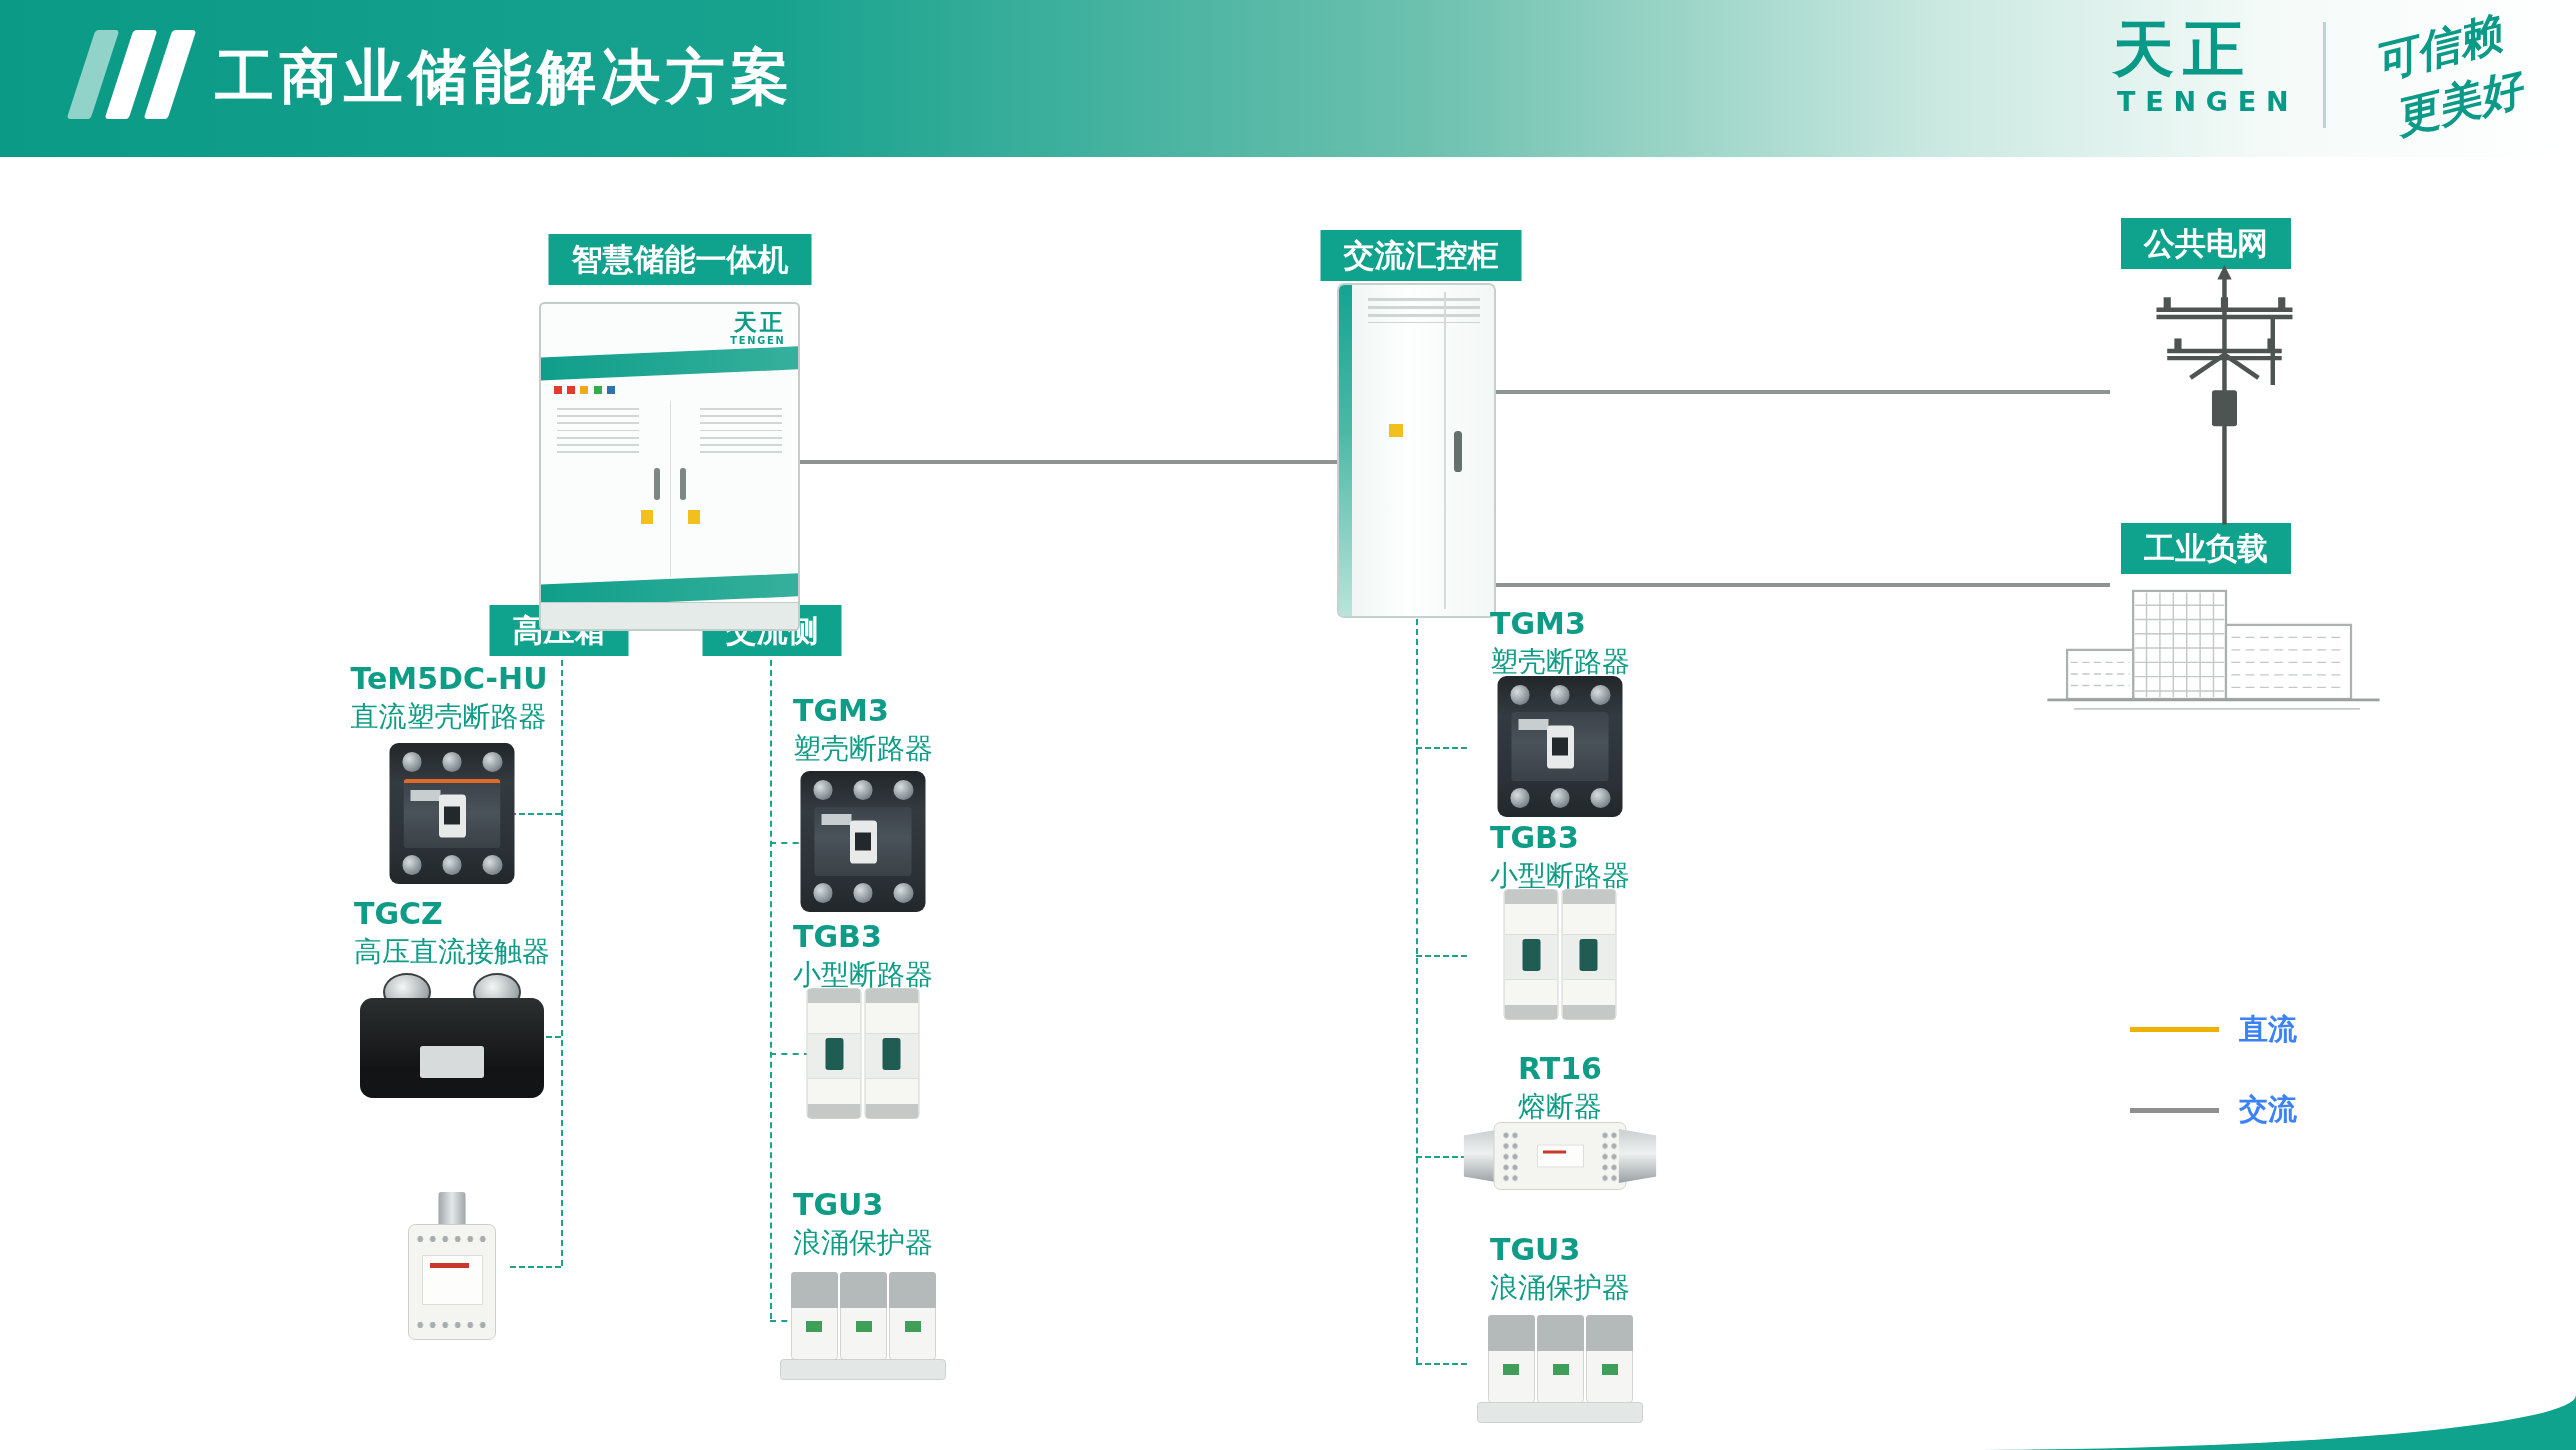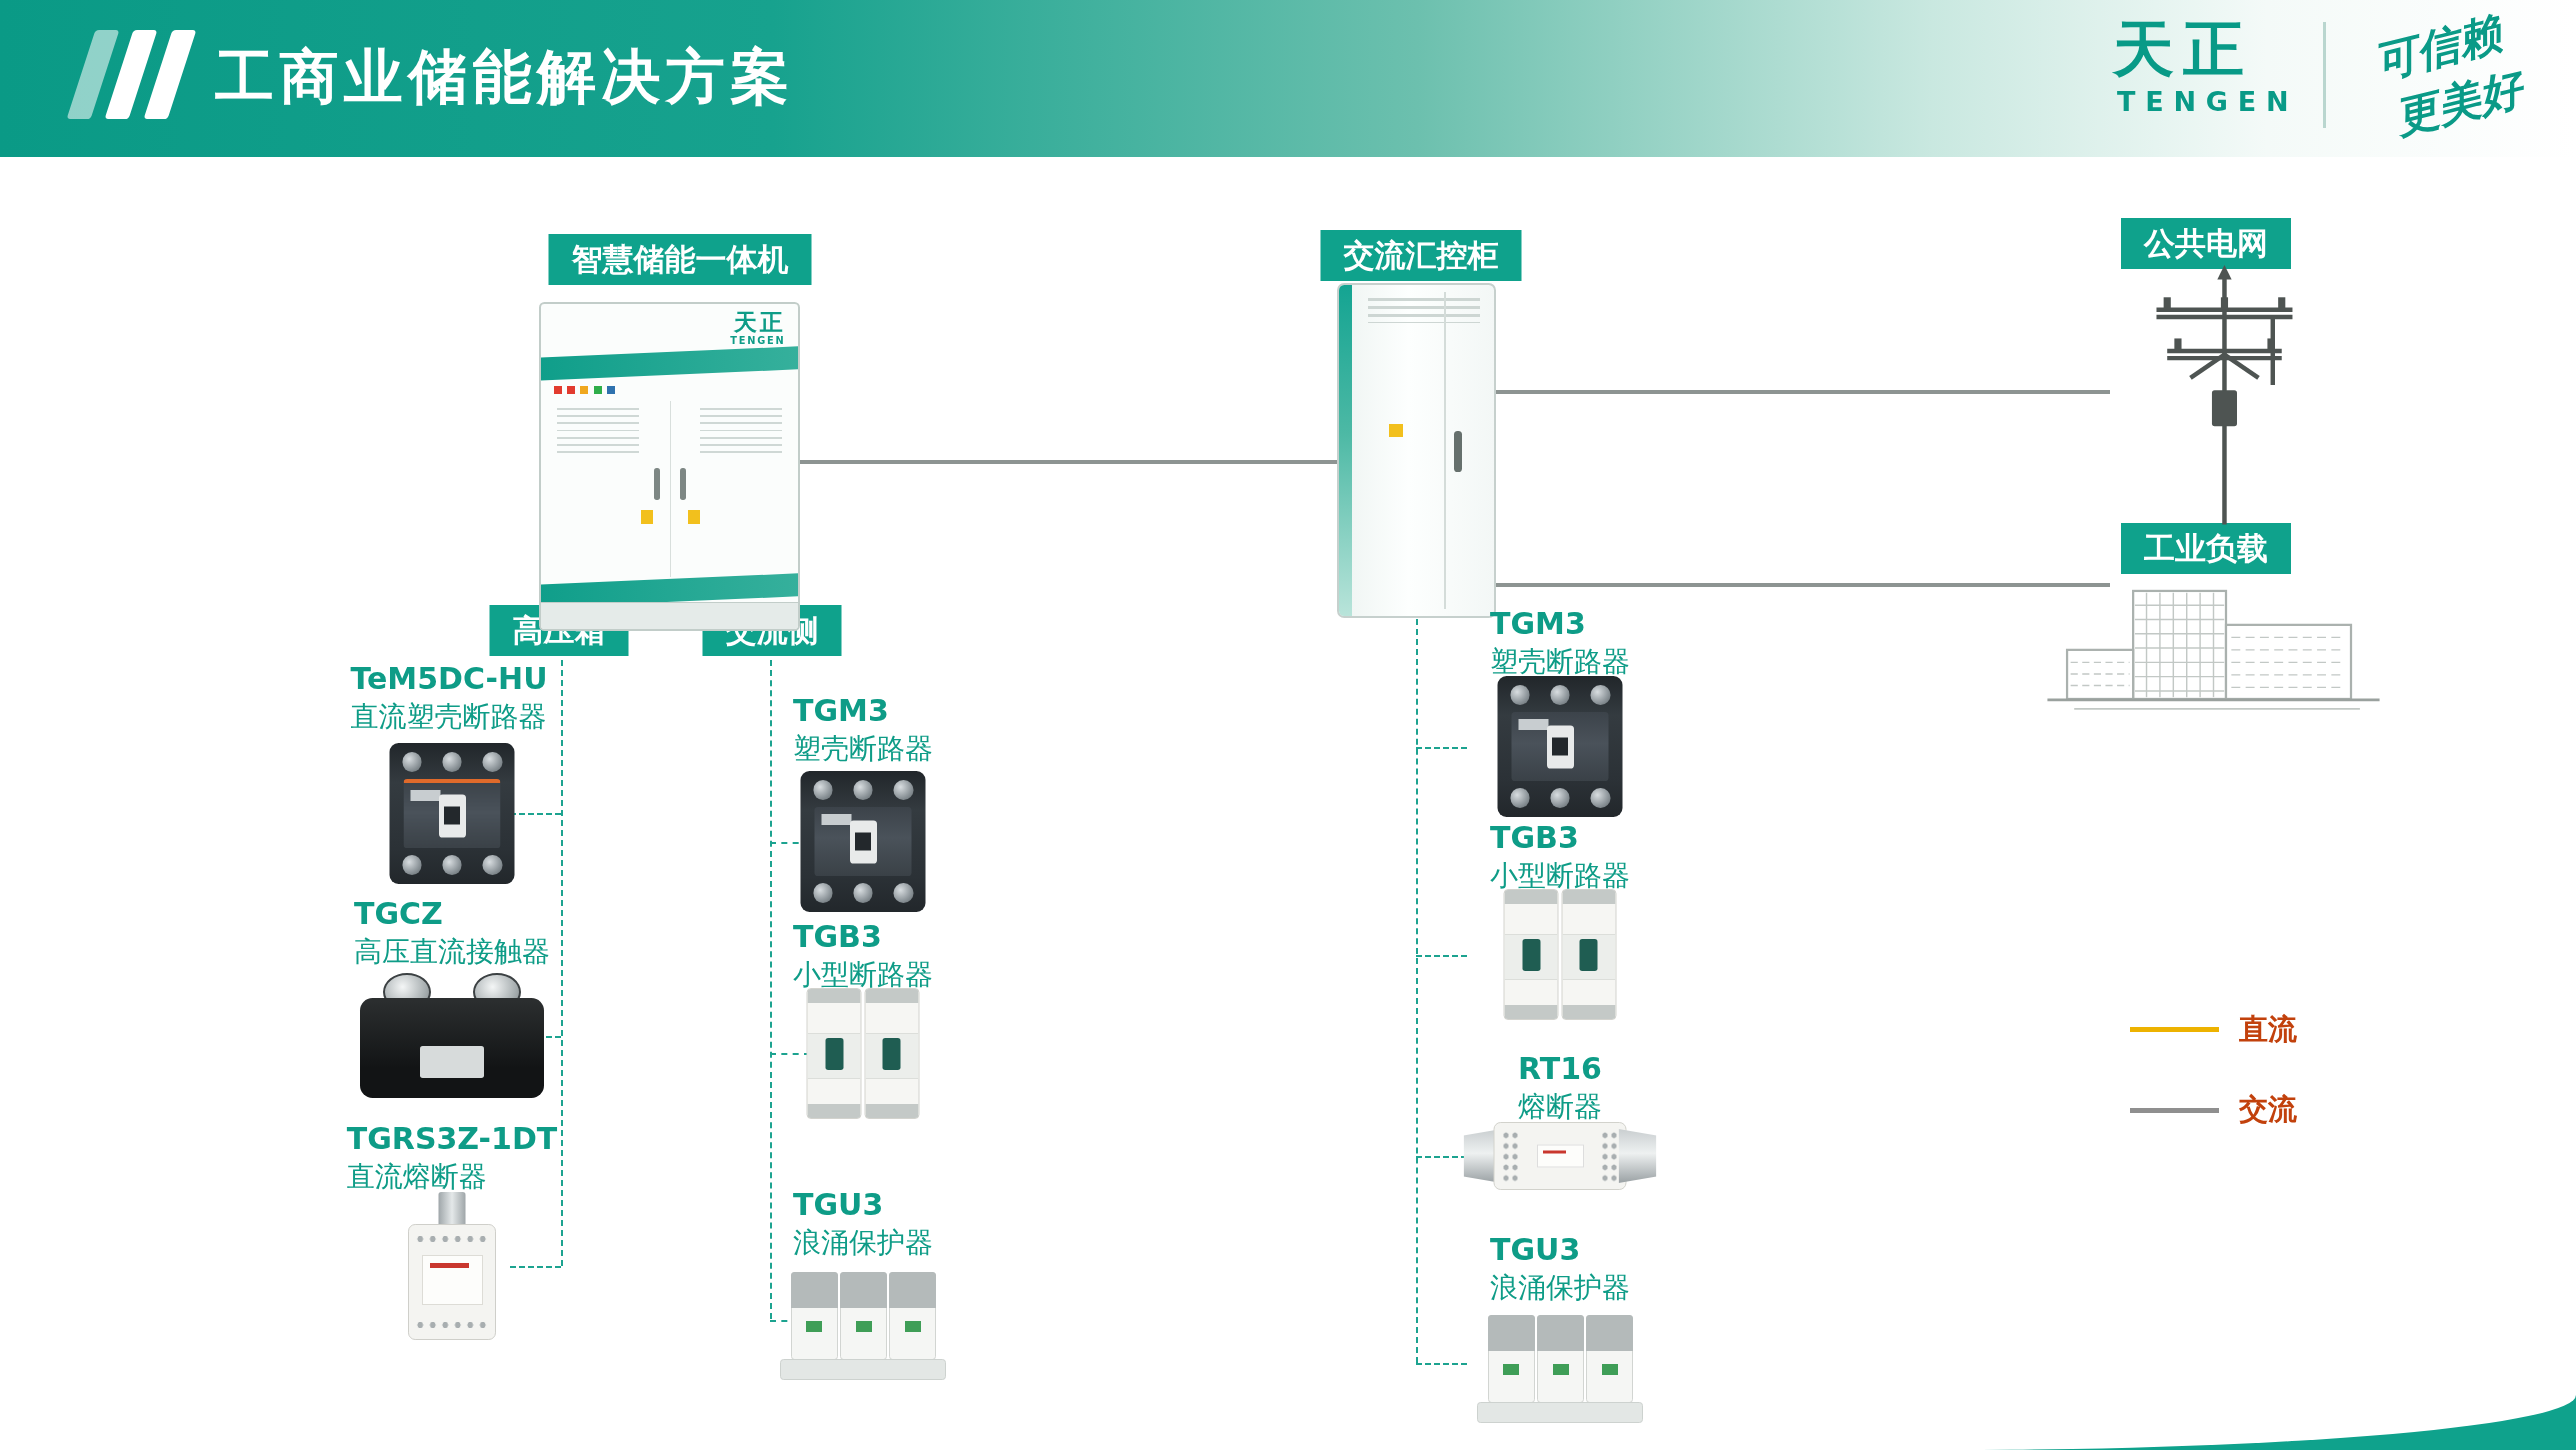--- a/index.html
+++ b/index.html
@@ -32,21 +32,21 @@
 
   
   .hline { position:absolute; height:3.6px; background:#8d9492; }
   .dash-v { position:absolute; width:0; border-left:2.7px dashed #1CA390; }
   .dash-h { position:absolute; height:0; border-top:2.7px dashed #1CA390; }
 
   
   .legend-line { position:absolute; width:89px; height:4.5px; }
   .legend-line.dc { background:#EDB200; }
   .legend-line.ac { background:#8F8F8F; }
-  .legend-label { position:absolute; font-size:29px; font-weight:700; color:#c2410c; line-height:1; }
+  .legend-label { position:absolute; font-size:29px; font-weight:700; color:#3b82f6; line-height:1; }
 
   
   .storage-cab { position:absolute; left:539px; top:302px; width:261px; height:329px; background:#fbfdfc;
     border:2.7px solid #c2cdc9; border-radius:5.4px; overflow:hidden; }
   .sc-logo { position:absolute; top:7.2px; right:12.5px; text-align:right; color:#0E9C87; line-height:1; z-index:3; }
   .sc-logo .cn { display:block; font-size:23px; font-weight:800; letter-spacing:2.7px; }
   .sc-logo .en { display:block; font-size:9.8px; font-weight:700; letter-spacing:1.8px; margin-top:1.8px; }
   .sc-band { position:absolute; left:-3.6px; right:-3.6px; height:23px; background:linear-gradient(90deg,#0f9e8a,#36b09c); }
   .sc-band.top { top:48px; transform:skewY(-2.5deg); }
   .sc-band.bottom { bottom:27px; transform:skewY(-2.5deg); }
@@ -324,24 +324,20 @@
     <div class="pname">高压直流接触器</div>
   </div>
   <div class="prod contactor" style="left:452px; top:973px;">
     <i class="ct-term t1"></i>
     <i class="ct-term t2"></i>
     <div class="ct-body">
       <div class="ct-label"></div>
     </div>
   </div>
 
-  <div class="plabel" style="left:452px; top:1122px;">
-    <div class="model">TGRS3Z-1DT</div>
-    <div class="pname">直流熔断器</div>
-  </div>
   <div class="prod fusev" style="left:452px; top:1192px;">
     <div class="fv-blade"></div>
     <div class="fv-body">
       <div class="fv-band t"></div>
       <div class="fv-label"></div>
       <div class="fv-band b"></div>
     </div>
   </div>
 
   <div class="plabel" style="left:863px; top:694px;">

